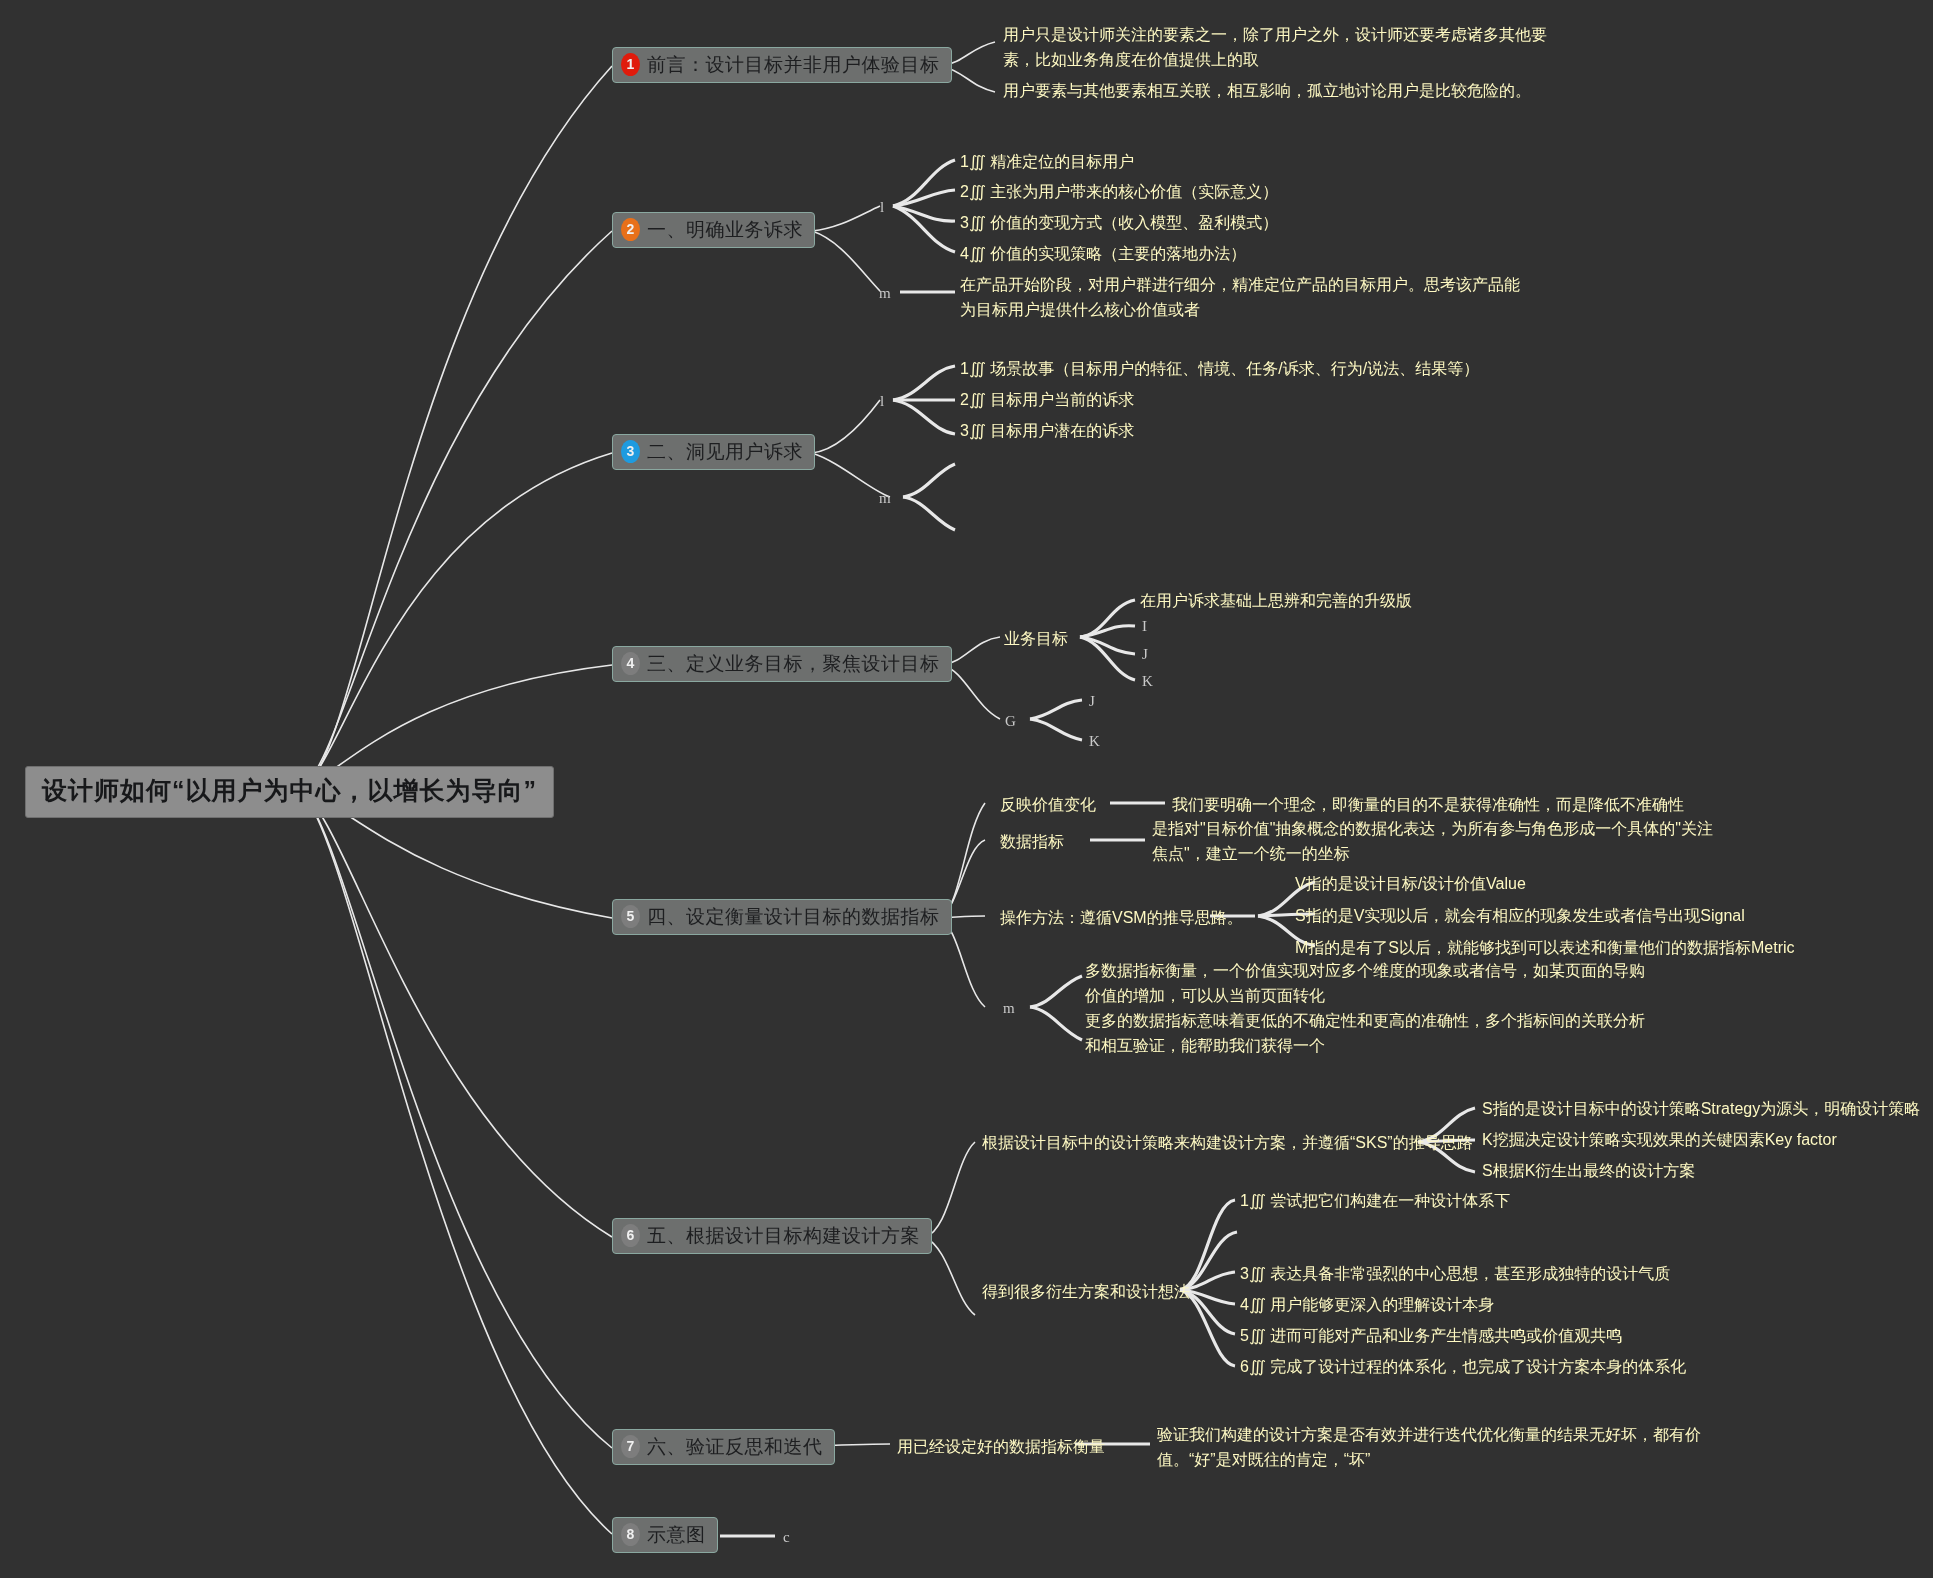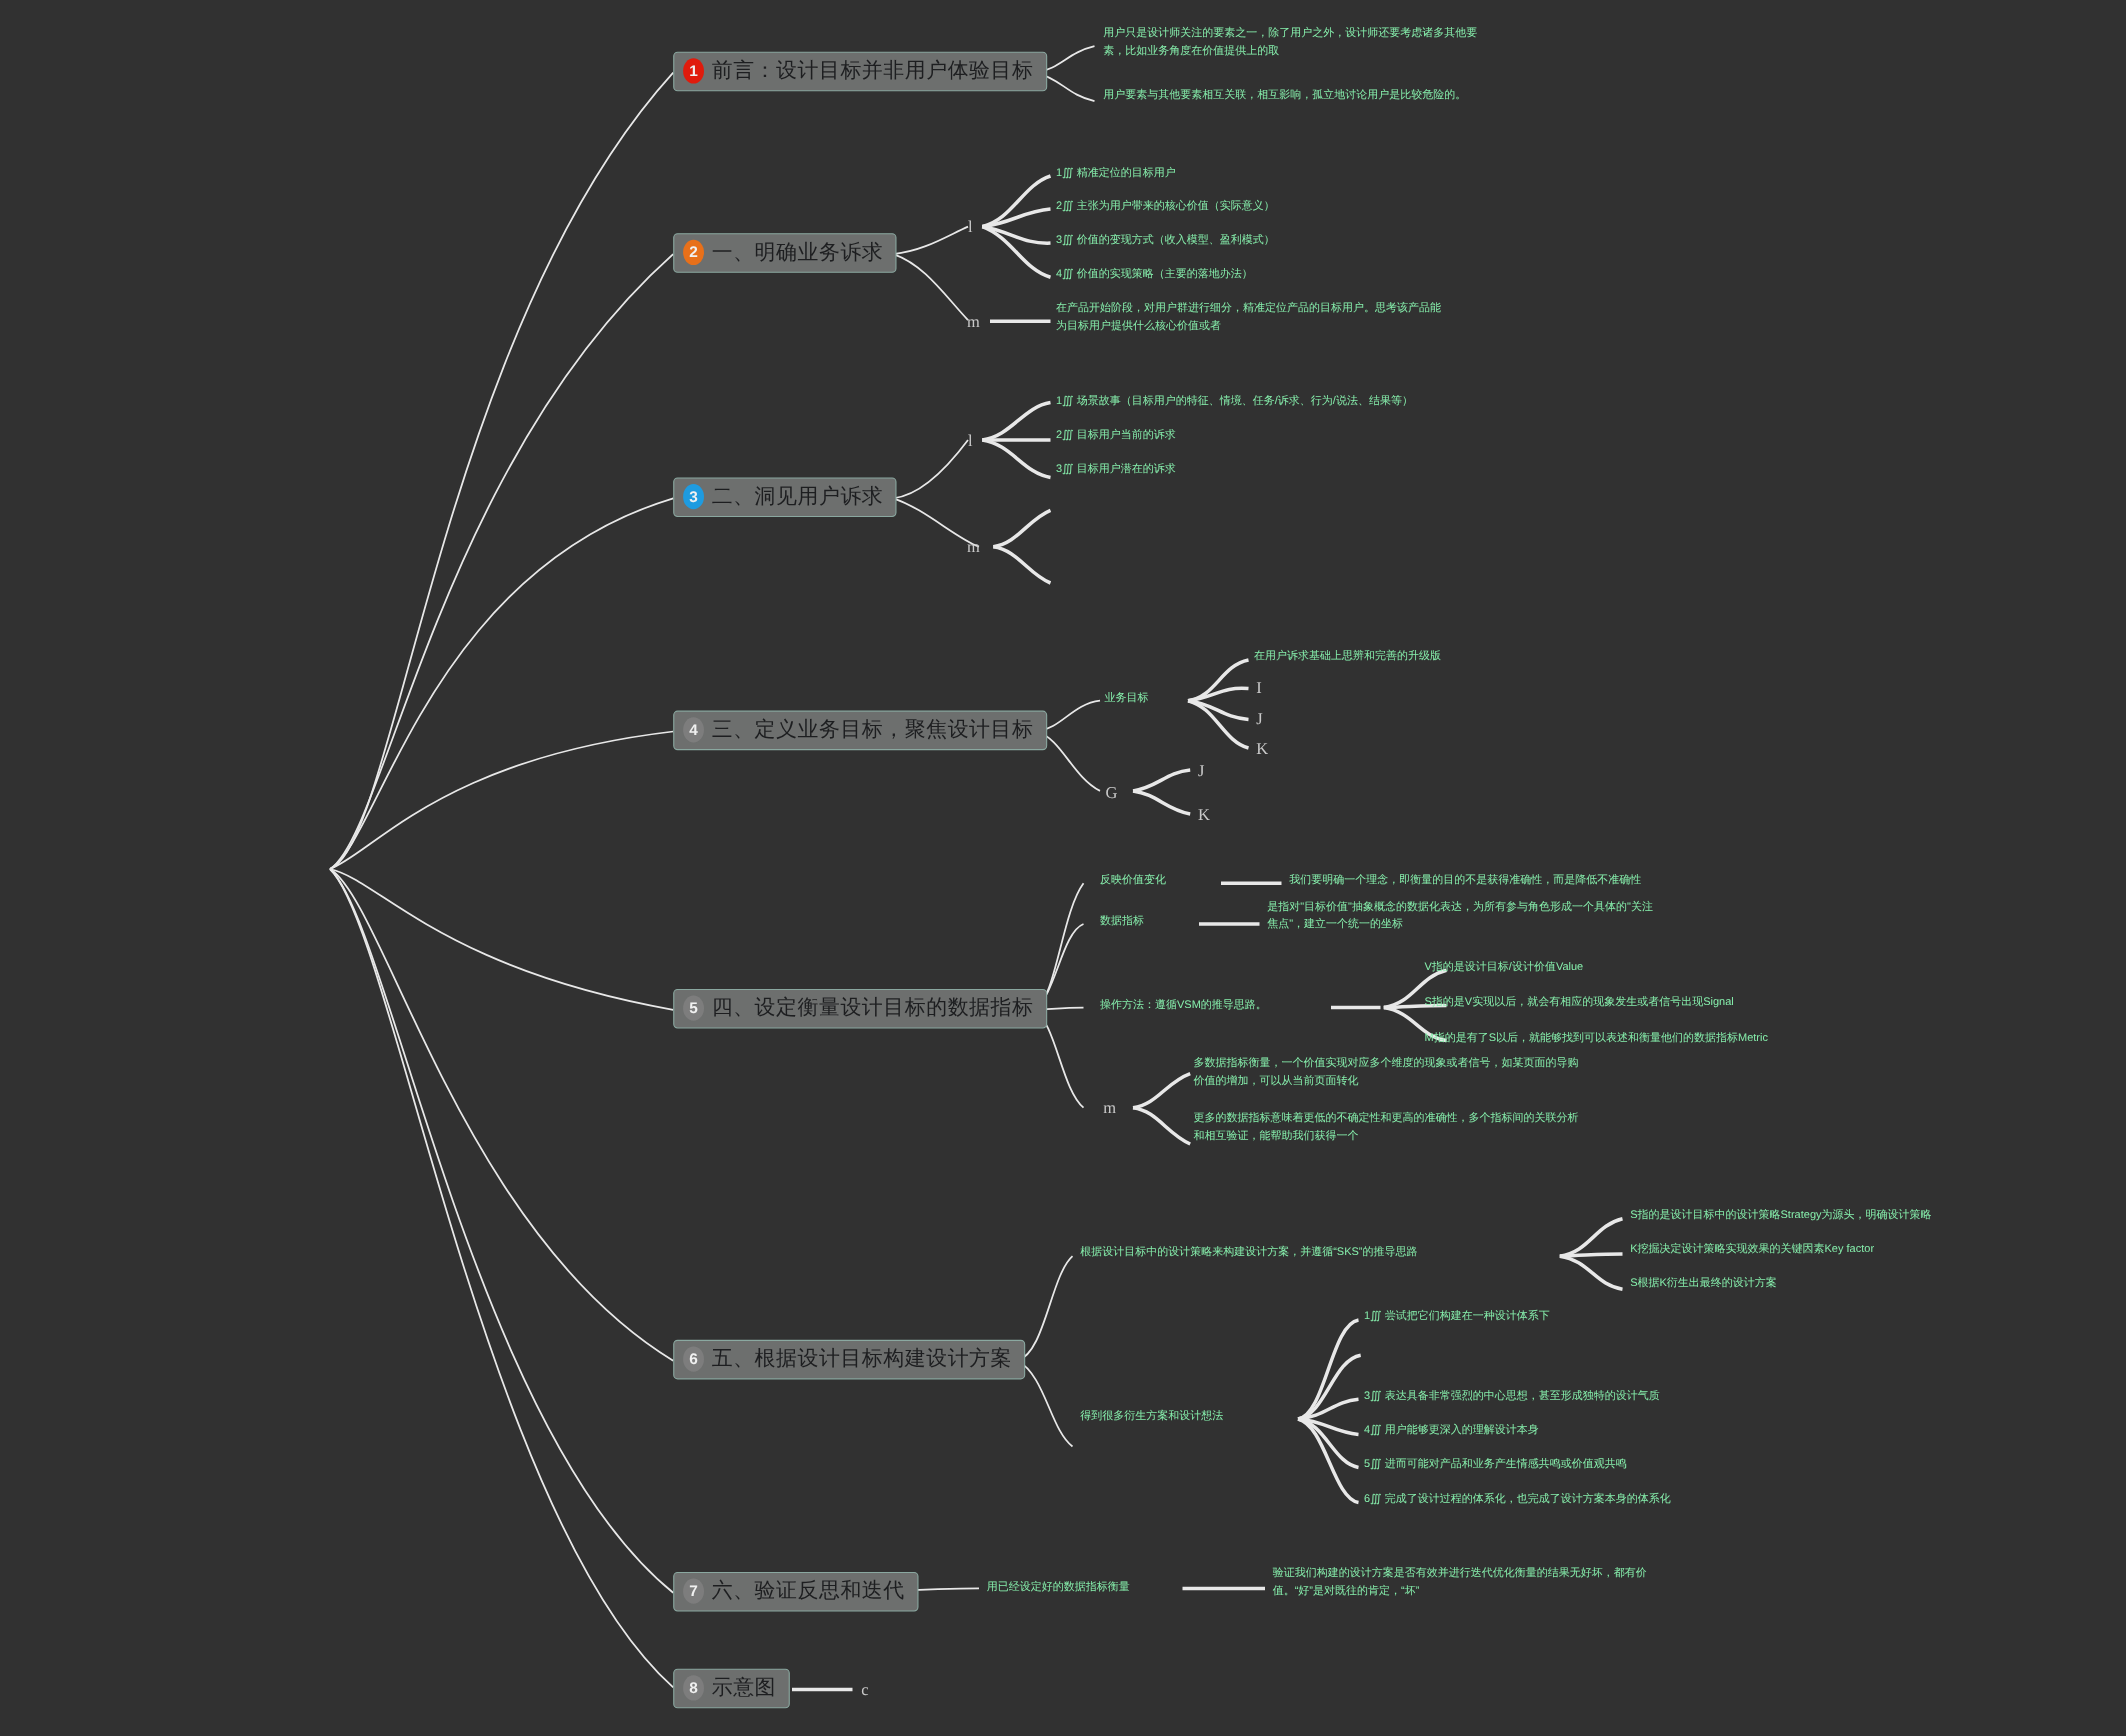--- a/index.html
+++ b/index.html
@@ -79,23 +79,23 @@
     color: #f0f0f0;
     flex: 0 0 auto;
   }
   .topic .label {
     letter-spacing: 0.5px;
   }
 
   
   .node {
     position: absolute;
-    font-size: 10px;
+    font-size: 16px;
     line-height: 1.55;
-    color: #86efac;
+    color: #fef9c3;
     white-space: pre-line;
   }
   .node.mini {
     font-size: 15px;
     color: #c9c9c9;
     font-family: "Liberation Serif", "DejaVu Serif", serif;
   }
 </style>
 </head>
 <body>
@@ -174,20 +174,23 @@
     <path class="thick" d="M 1180 1290 C 1205 1292 1212 1302 1235 1304"></path>
     <path class="thick" d="M 1180 1290 C 1205 1294 1212 1330 1235 1334"></path>
     <path class="thick" d="M 1180 1290 C 1205 1296 1212 1362 1235 1366"></path>
 
     <path d="M 775 1448 C 820 1446 850 1444 890 1444"></path>
     <line class="thick" x1="1075" y1="1444" x2="1150" y2="1444"></line>
 
     <line class="thick" x1="720" y1="1536" x2="775" y2="1536"></line>
   </svg>
 
+  <div class="root-node" style="left:25px; top:766px;">
+    <span>设计师如何“以用户为中心，以增长为导向”</span>
+  </div>
 
   <div class="topic" style="left:612px; top:47px;">
     <span class="badge" style="background:#e01b0c;">1</span>
     <span class="label">前言：设计目标并非用户体验目标</span>
   </div>
 
   <div class="topic" style="left:612px; top:212px;">
     <span class="badge" style="background:#e8701a;">2</span>
     <span class="label">一、明确业务诉求</span>
   </div>

